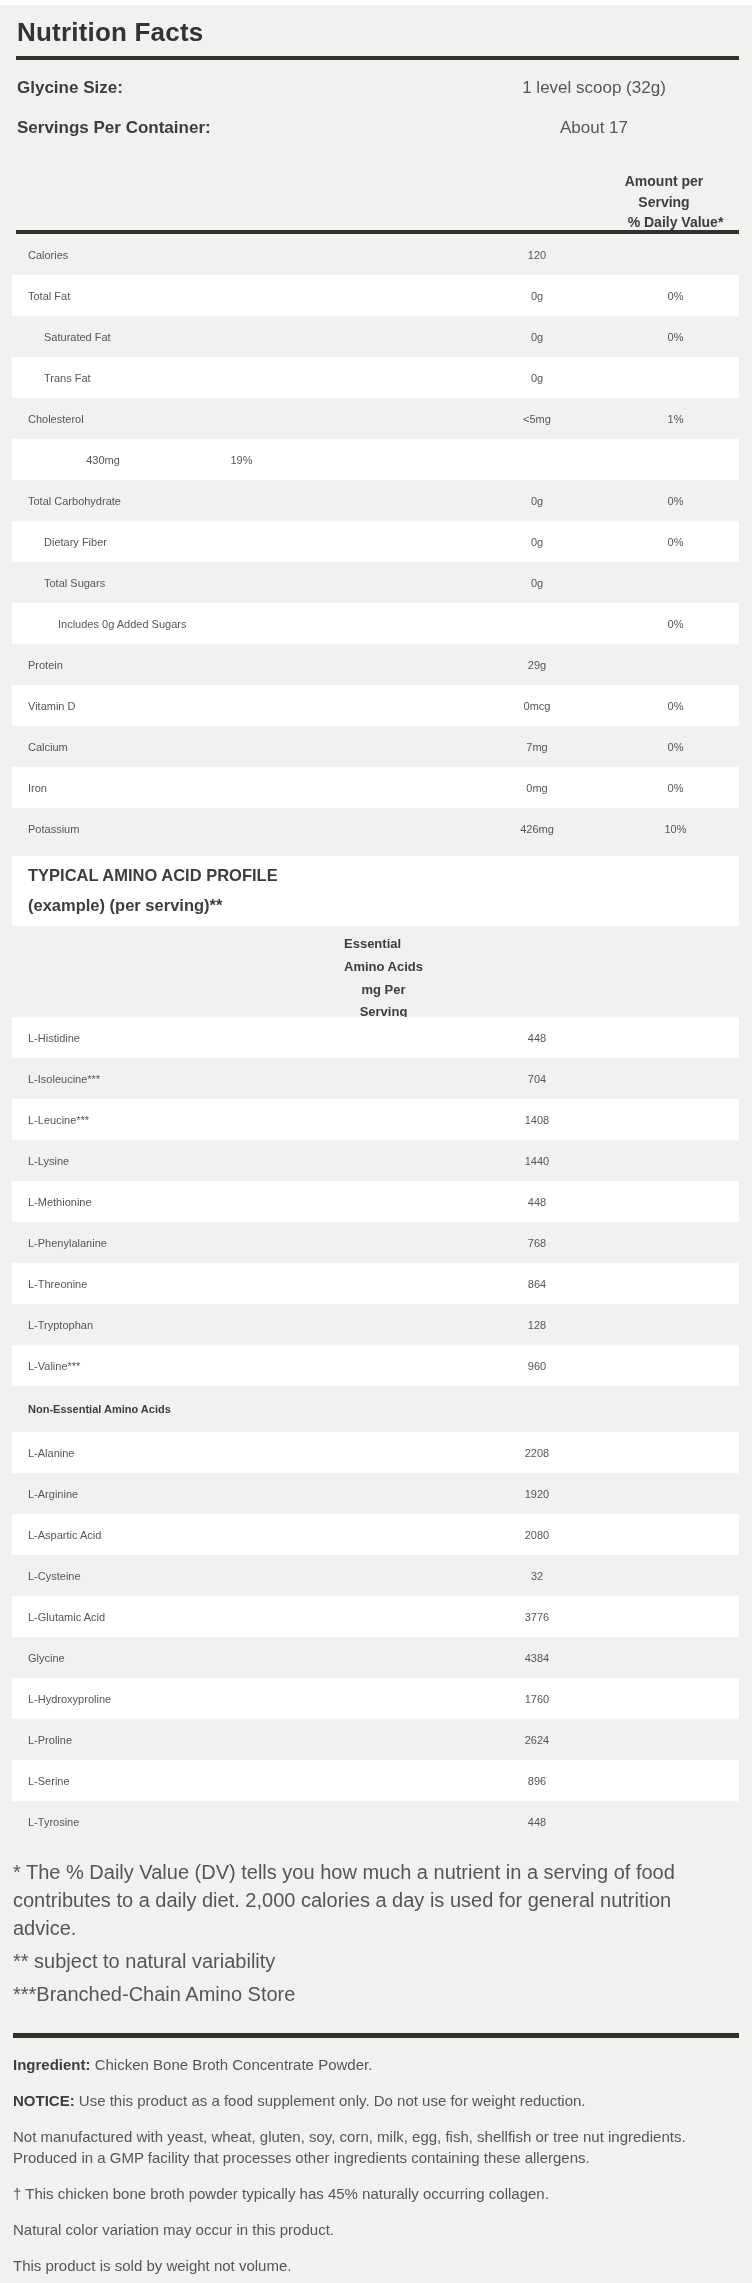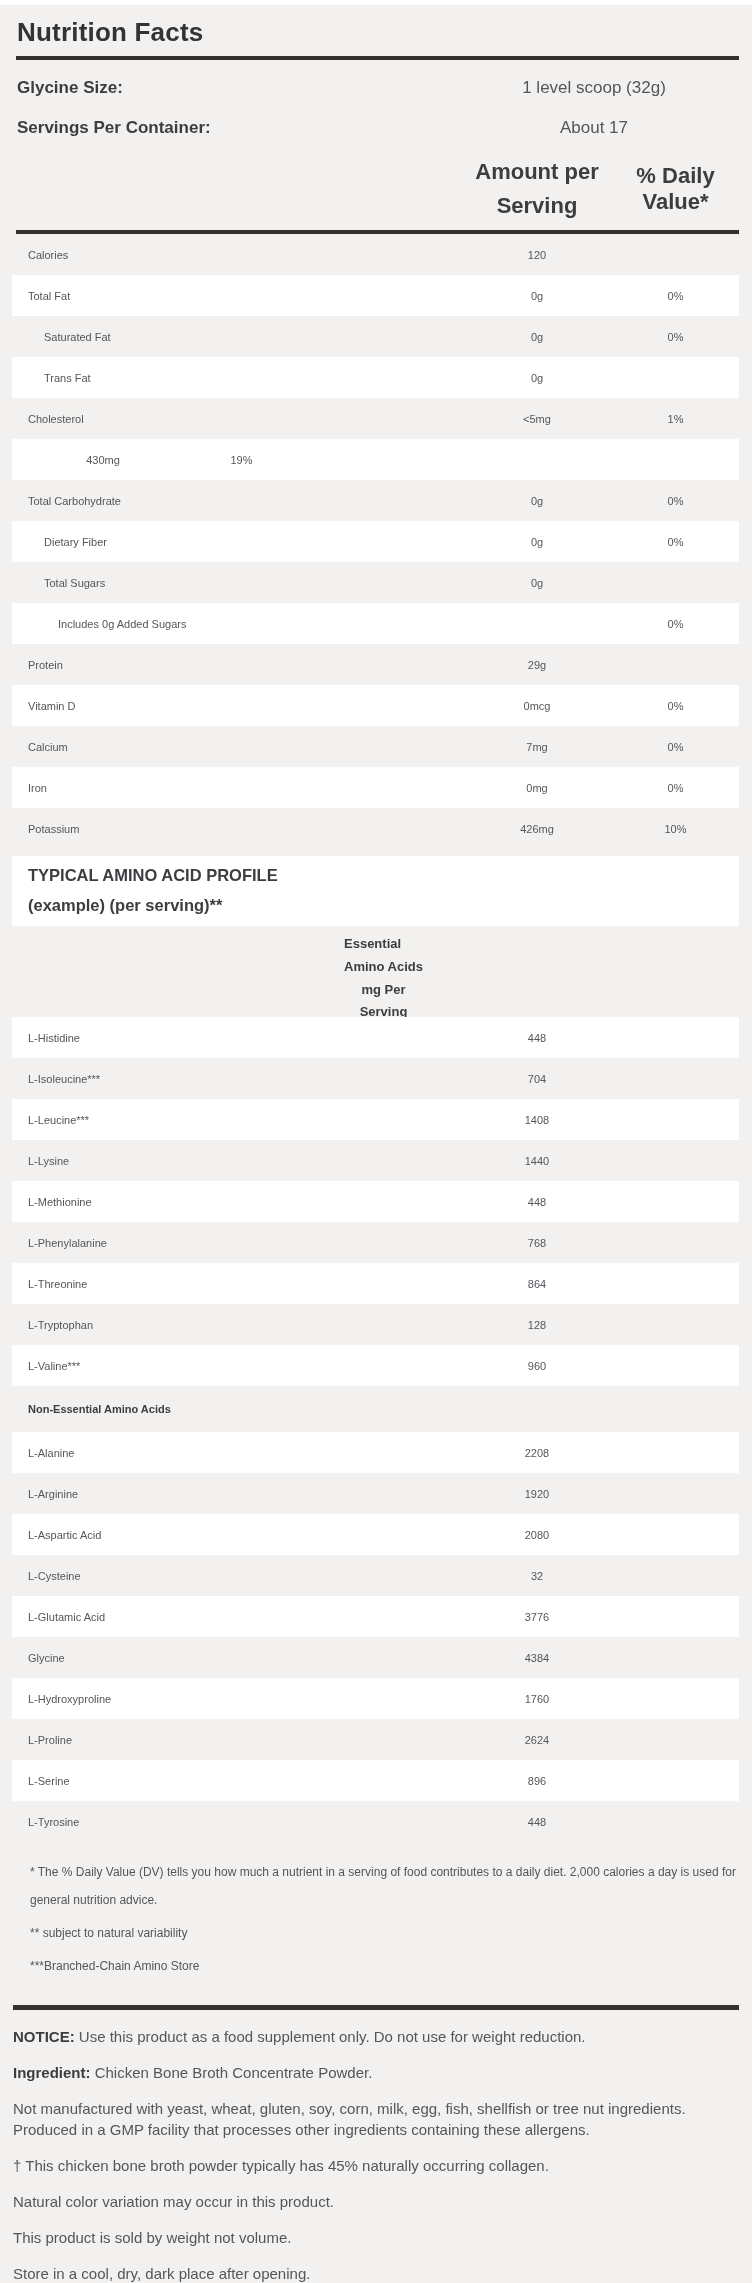--- a/index.html
+++ b/index.html
@@ -41,26 +41,27 @@
     height: 40px;
     padding: 0 8px 0 17px;
     font-size: 17px;
   }
   .serving-row .s-label { flex: 1; font-weight: 600; color: #3c3d41; }
   .serving-row .s-value { width: 300px; text-align: center; color: #54565b; }
 
   
   .header-row {
     display: flex;
-    align-items: center;
+    align-items: flex-end;
     height: 82px;
     padding: 0 13px 0 28px;
-    font-size: 22px;
+    font-size: 14px;
     font-weight: 600;
     color: #3c3d41;
+    flex-direction: column;
   }
   .header-row .spacer { flex: 1; }
   .col-amount { width: 150px; text-align: center; line-height: 1.55; }
   .col-dv { width: 127px; text-align: center; }
 
   
   .row {
     position: relative;
     display: flex;
     align-items: center;
@@ -120,22 +121,22 @@
     align-items: center;
     height: 46px;
     padding: 0 13px 0 28px;
     font-size: 11px;
     font-weight: 600;
     color: #3c3d41;
   }
 
   
   .footnotes {
-    padding: 16px 14px 6px 30px;
-    font-size: 12px;
+    padding: 16px 14px 6px 13px;
+    font-size: 20px;
     color: #54565b;
   }
   .footnotes p { line-height: 28px; margin-bottom: 5px; }
 
   
   .info {
     padding: 16px 14px 0 13px;
     font-size: 15px;
     color: #55565a;
   }
@@ -366,22 +367,22 @@
 
   <div class="footnotes" id="footnotes">
       <p>* The % Daily Value (DV) tells you how much a nutrient in a serving of food contributes to a daily diet. 2,000 calories a day is used for general nutrition advice.</p>
       <p>** subject to natural variability</p>
       <p>***Branched-Chain Amino Store</p>
     </div>
 
   <div class="rule bottom-rule"></div>
 
   <div class="info" id="info-paragraphs">
+      <p><span class="lead">Ingredient: </span>Chicken Bone Broth Concentrate Powder.</p>
       <p><span class="lead">NOTICE: </span>Use this product as a food supplement only. Do not use for weight reduction.</p>
-      <p><span class="lead">Ingredient: </span>Chicken Bone Broth Concentrate Powder.</p>
       <p>Not manufactured with yeast, wheat, gluten, soy, corn, milk, egg, fish, shellfish or tree nut ingredients. Produced in a GMP facility that processes other ingredients containing these allergens.</p>
       <p>† This chicken bone broth powder typically has 45% naturally occurring collagen.</p>
       <p>Natural color variation may occur in this product.</p>
       <p>This product is sold by weight not volume.</p>
       <p>Store in a cool, dry, dark place after opening.</p>
     </div>
 
 </div>
 
 </body></html>

